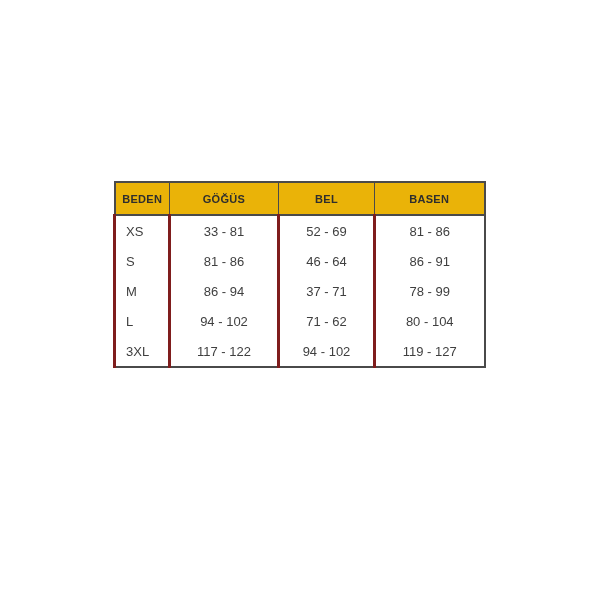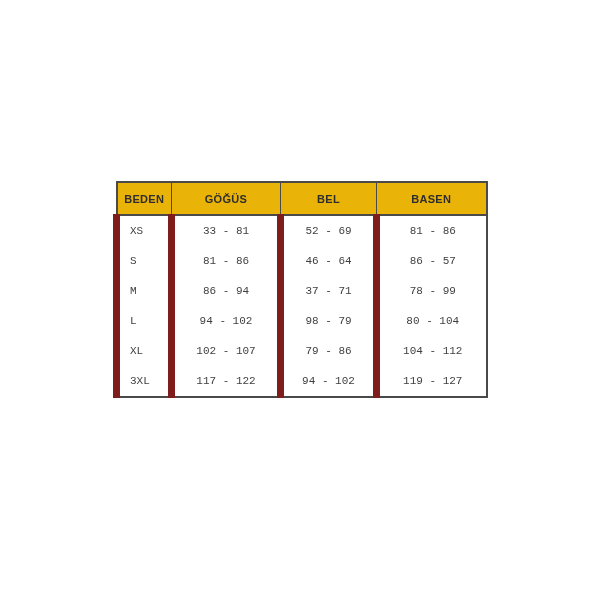--- a/index.html
+++ b/index.html
@@ -31,28 +31,27 @@
     font-size: 11px;
     font-weight: bold;
     letter-spacing: 0.3px;
     color: #2e2e2e;
     text-align: center;
     vertical-align: middle;
     padding: 0;
   }
   .size-table td {
     height: 30px;
-    border-left: 7px solid #7f1d1d;
+    border-left: 3px solid #7f1d1d;
     border-right: 1px solid #4a4a4a;
-    font-size: 11px;
+    font-size: 13px;
     color: #3f3f3f;
     text-align: center;
     vertical-align: middle;
     padding: 0;
-    font-family: Liberation Mono, monospace;
   }
   .size-table td.size-col {
     text-align: left;
     padding-left: 10px;
   }
 </style>
 </head>
 <body>
 
 <table class="size-table">
@@ -74,39 +73,33 @@
     <tr>
       <td class="size-col">XS</td>
       <td>33 - 81</td>
       <td>52 - 69</td>
       <td>81 - 86</td>
     </tr>
     <tr>
       <td class="size-col">S</td>
       <td>81 - 86</td>
       <td>46 - 64</td>
-      <td>86 - 57</td>
+      <td>86 - 91</td>
     </tr>
     <tr>
       <td class="size-col">M</td>
       <td>86 - 94</td>
       <td>37 - 71</td>
       <td>78 - 99</td>
     </tr>
     <tr>
       <td class="size-col">L</td>
       <td>94 - 102</td>
-      <td>98 - 79</td>
+      <td>71 - 62</td>
       <td>80 - 104</td>
-    </tr>
-    <tr>
-      <td class="size-col">XL</td>
-      <td>102 - 107</td>
-      <td>79 - 86</td>
-      <td>104 - 112</td>
     </tr>
     <tr>
       <td class="size-col">3XL</td>
       <td>117 - 122</td>
       <td>94 - 102</td>
       <td>119 - 127</td>
     </tr>
   </tbody>
 </table>
 

